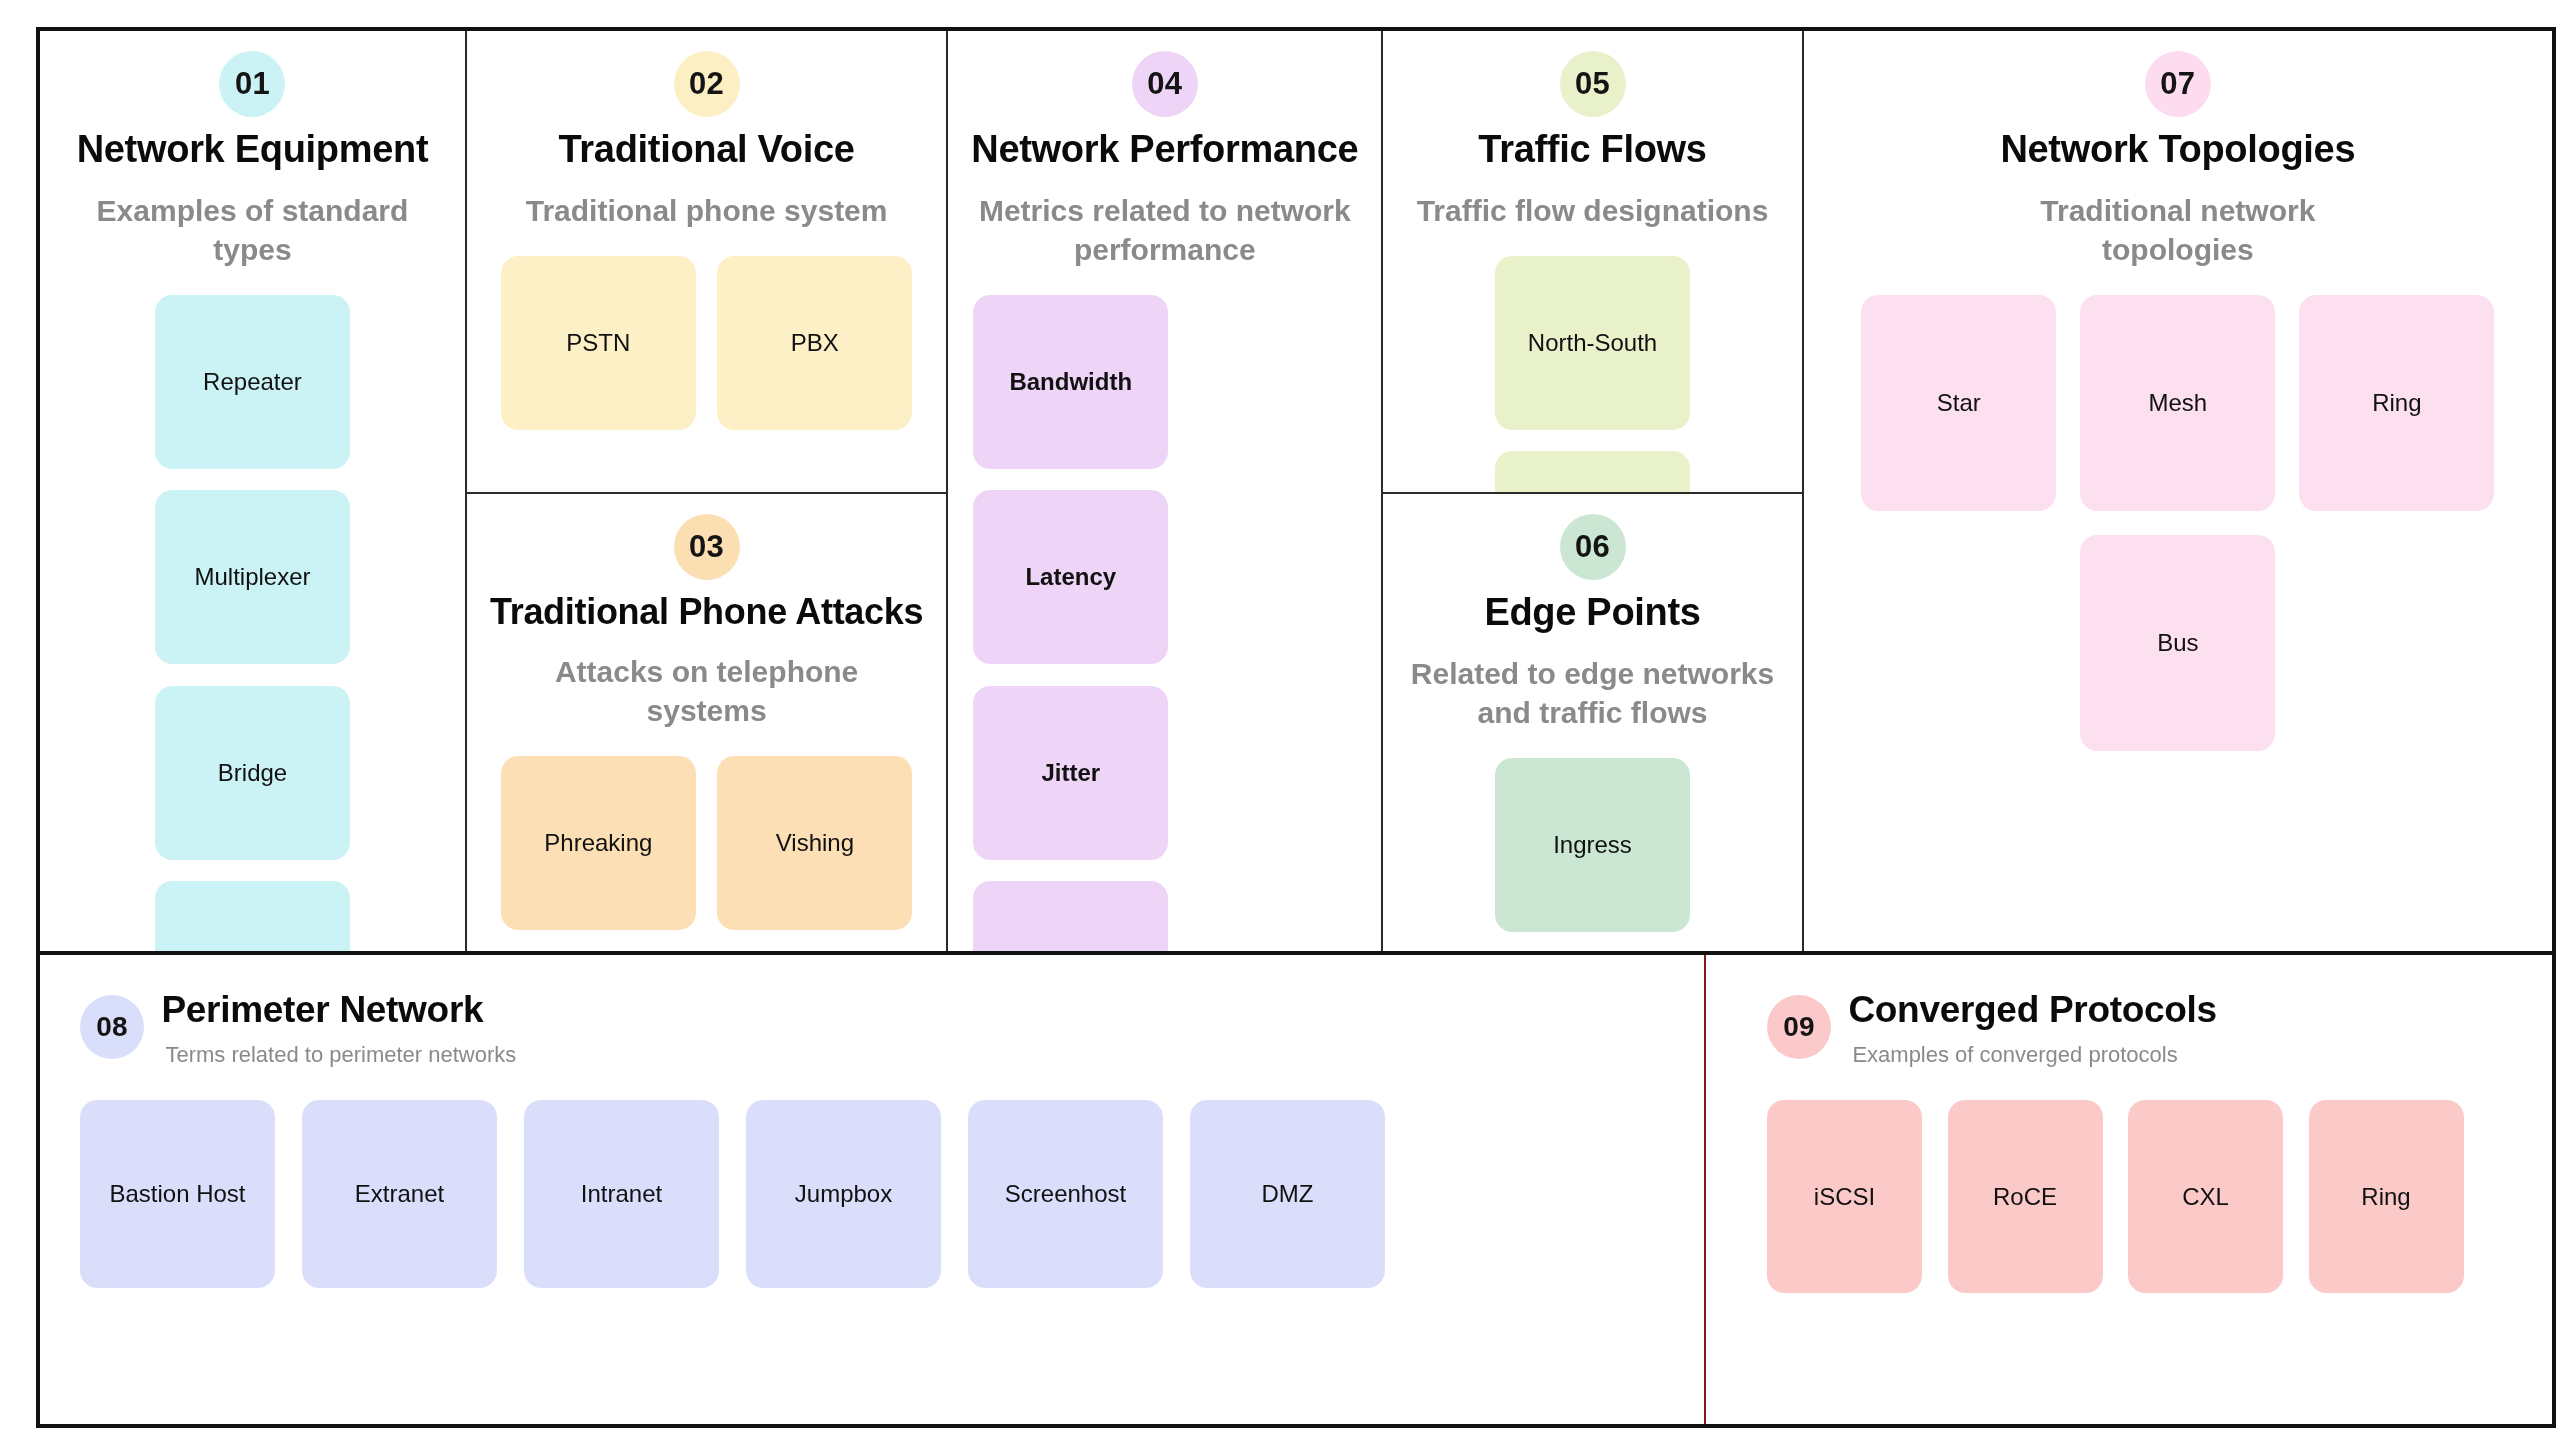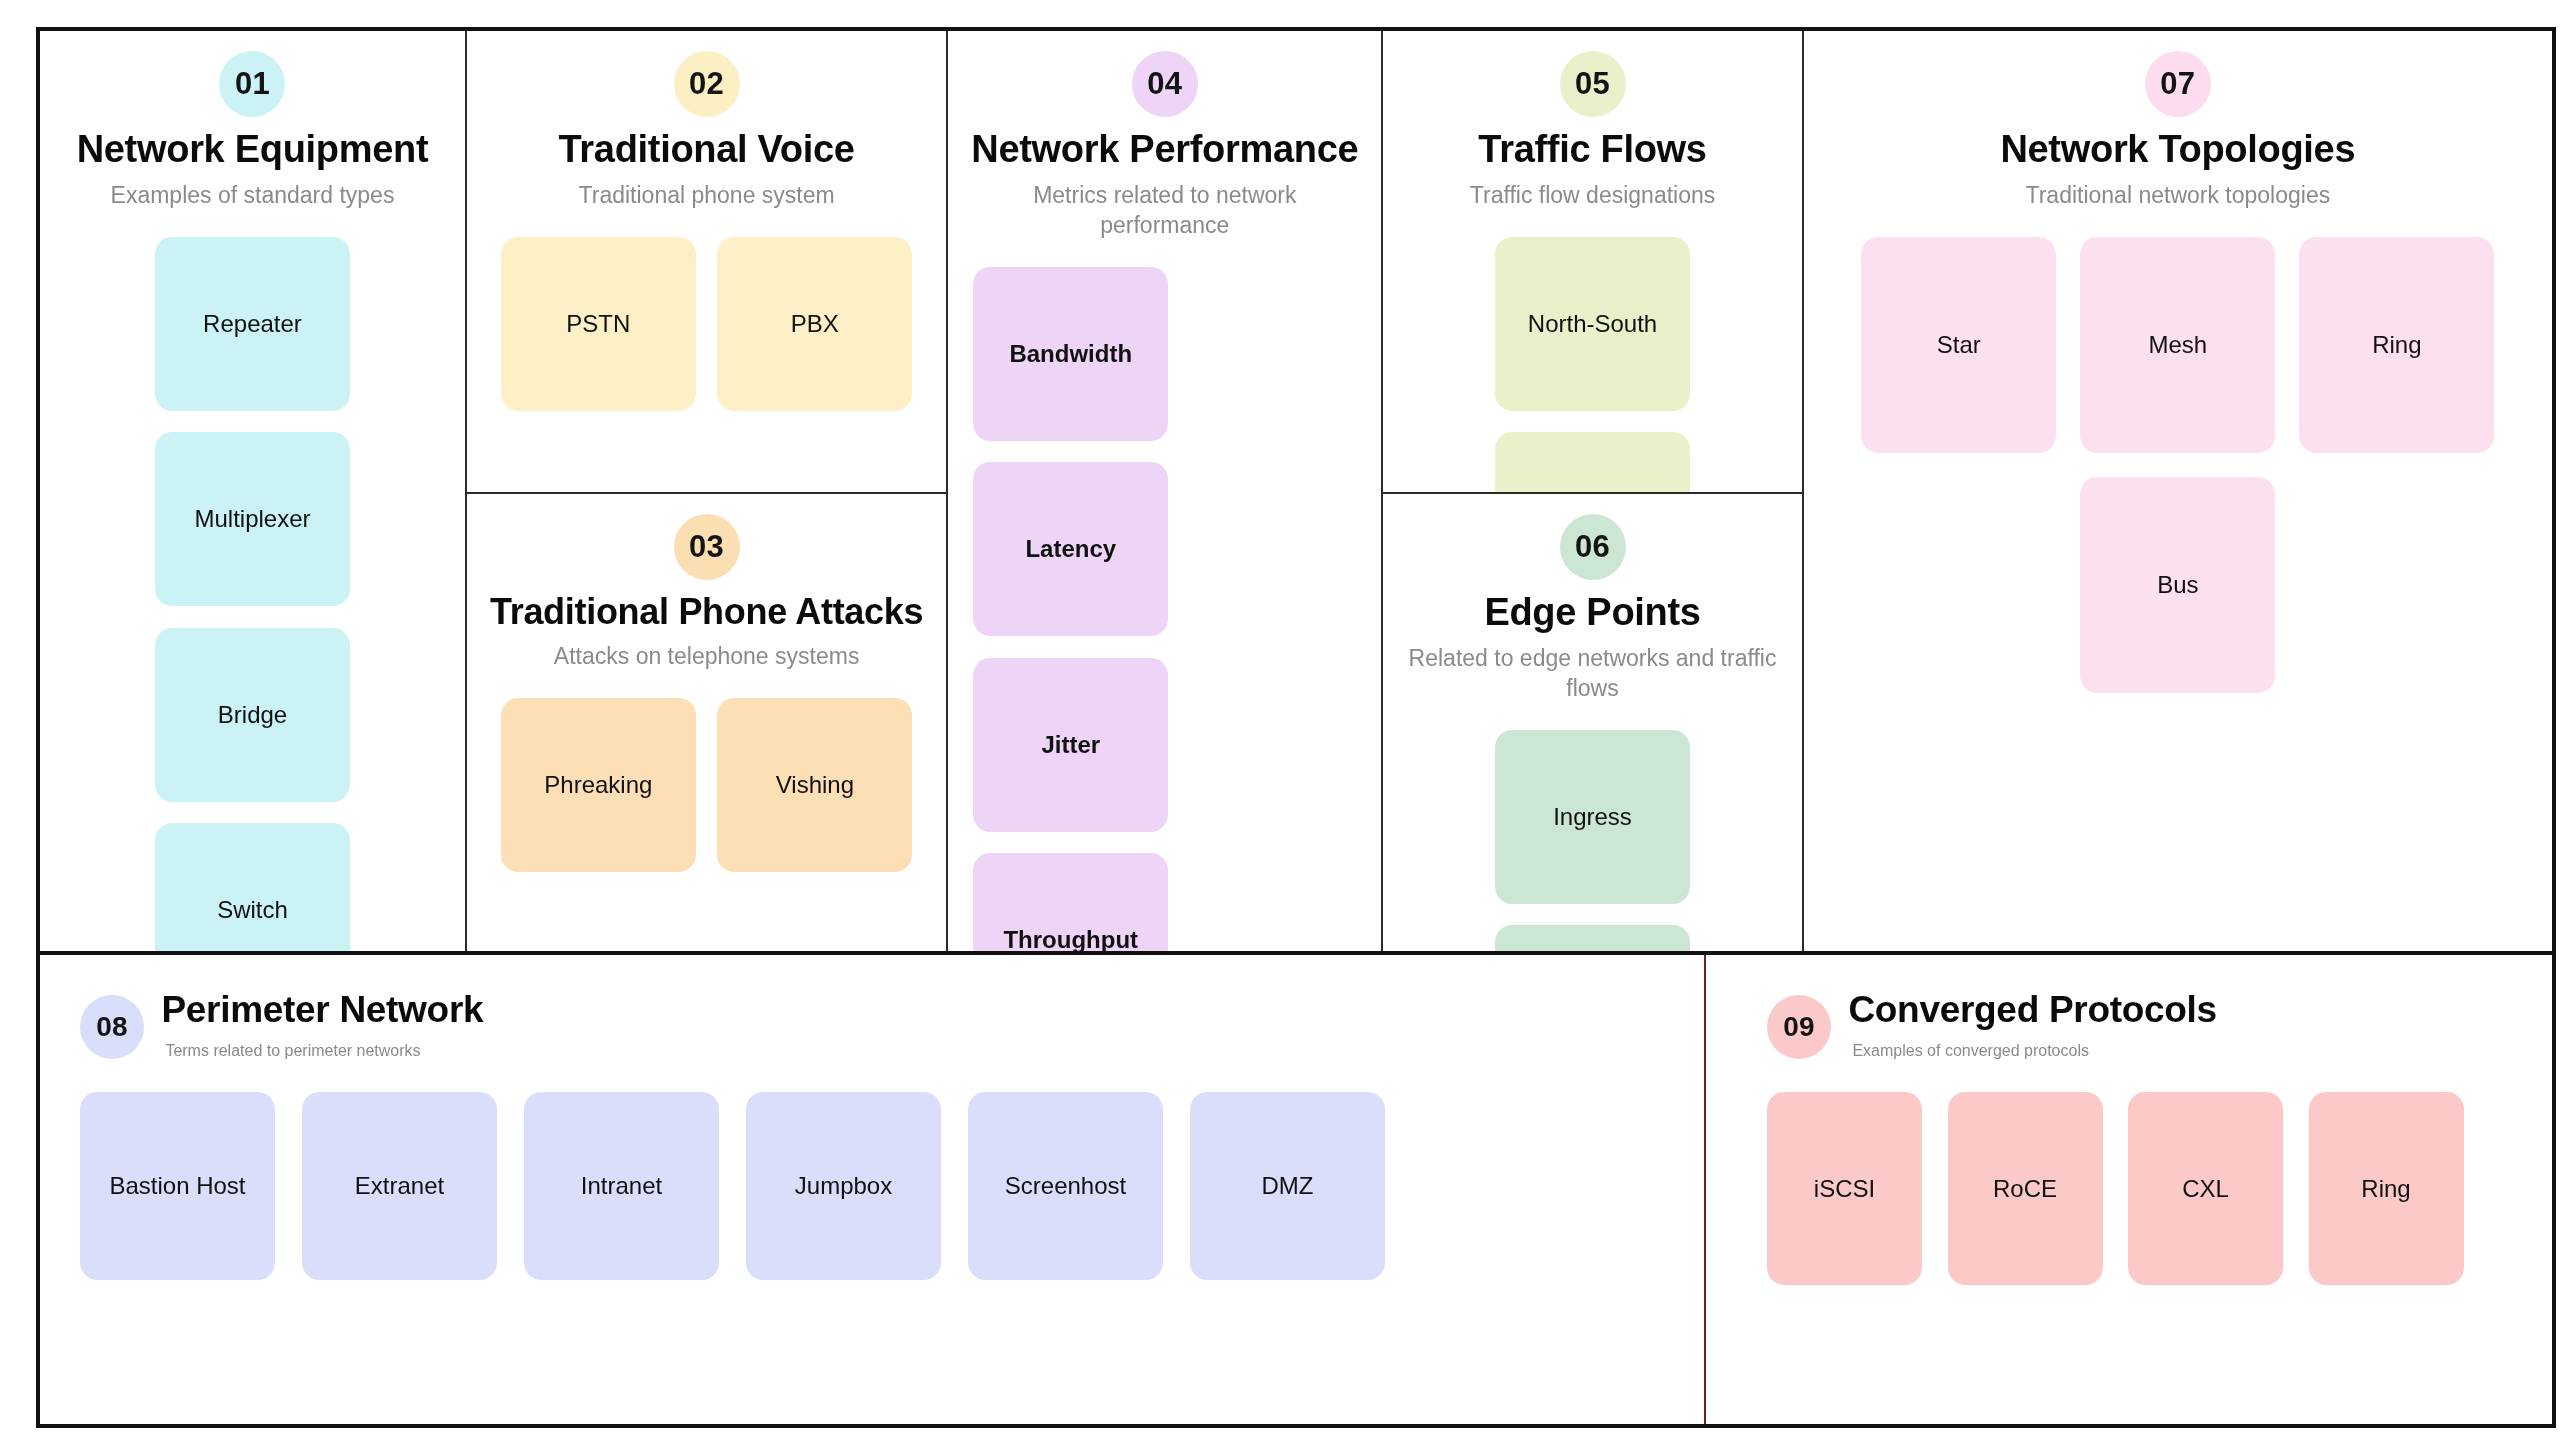--- a/index.html
+++ b/index.html
@@ -82,26 +82,27 @@
     font-weight: bold;
     color: #0b0b0b;
     text-align: center;
     line-height: 1.05;
     letter-spacing: -0.3px;
     white-space: nowrap;
   }
   .sec-title.tight { font-size: 36px; }
 
   .sec-sub {
-    margin-top: 11px;
-    font-size: 23px;
+    margin-top: 21px;
+    font-size: 30px;
     color: #8a8a8a;
     text-align: center;
     line-height: 1.3;
     max-width: 376px;
+    font-weight: bold;
   }
 
   .tiles {
     margin-top: 25.5px;
     display: flex;
     flex-wrap: wrap;
     gap: 21.5px;
     justify-content: center;
     width: 100%;
   }
@@ -149,21 +150,21 @@
   .bhead-title {
     font-size: 37px;
     font-weight: bold;
     color: #0b0b0b;
     line-height: 1.05;
     letter-spacing: -0.3px;
     white-space: nowrap;
   }
   .bhead-sub {
     margin-top: 10.7px;
-    font-size: 16px;
+    font-size: 22px;
     color: #8a8a8a;
     line-height: 1.3;
     padding-left: 4px;
   }
 
   .btiles {
     margin-top: 31px;
     display: flex;
     flex-direction: row;
     gap: 27px;

